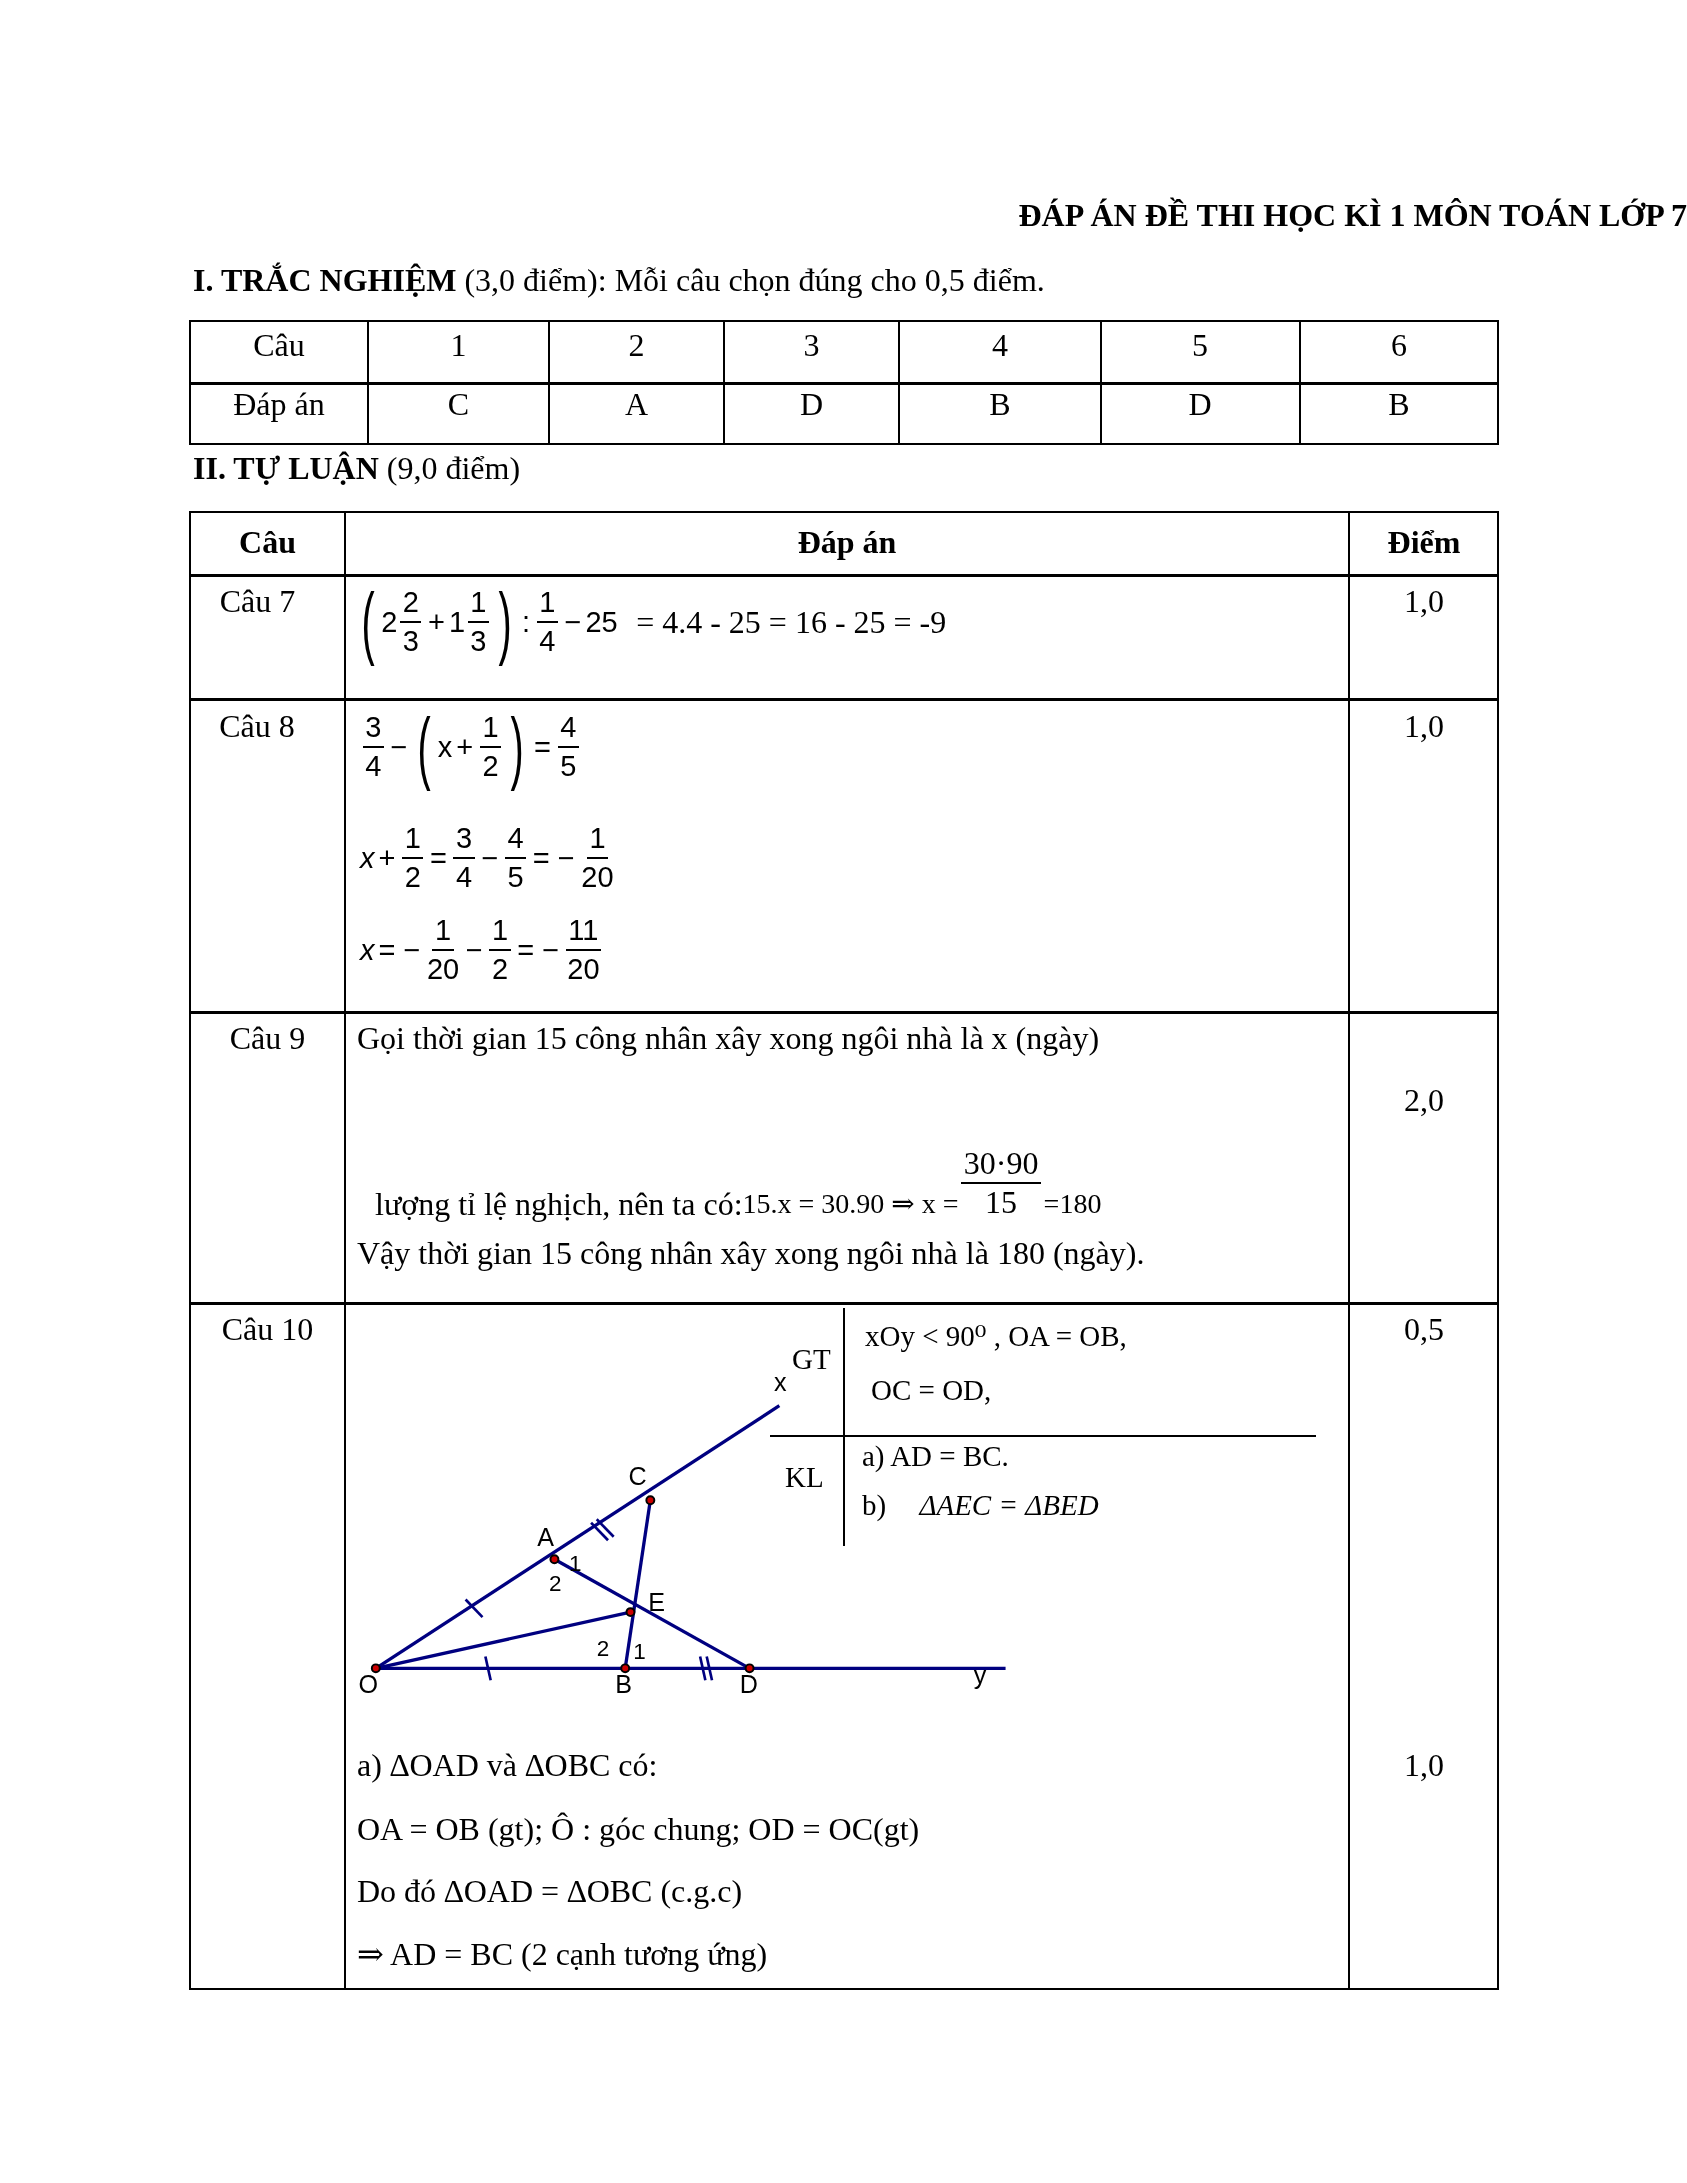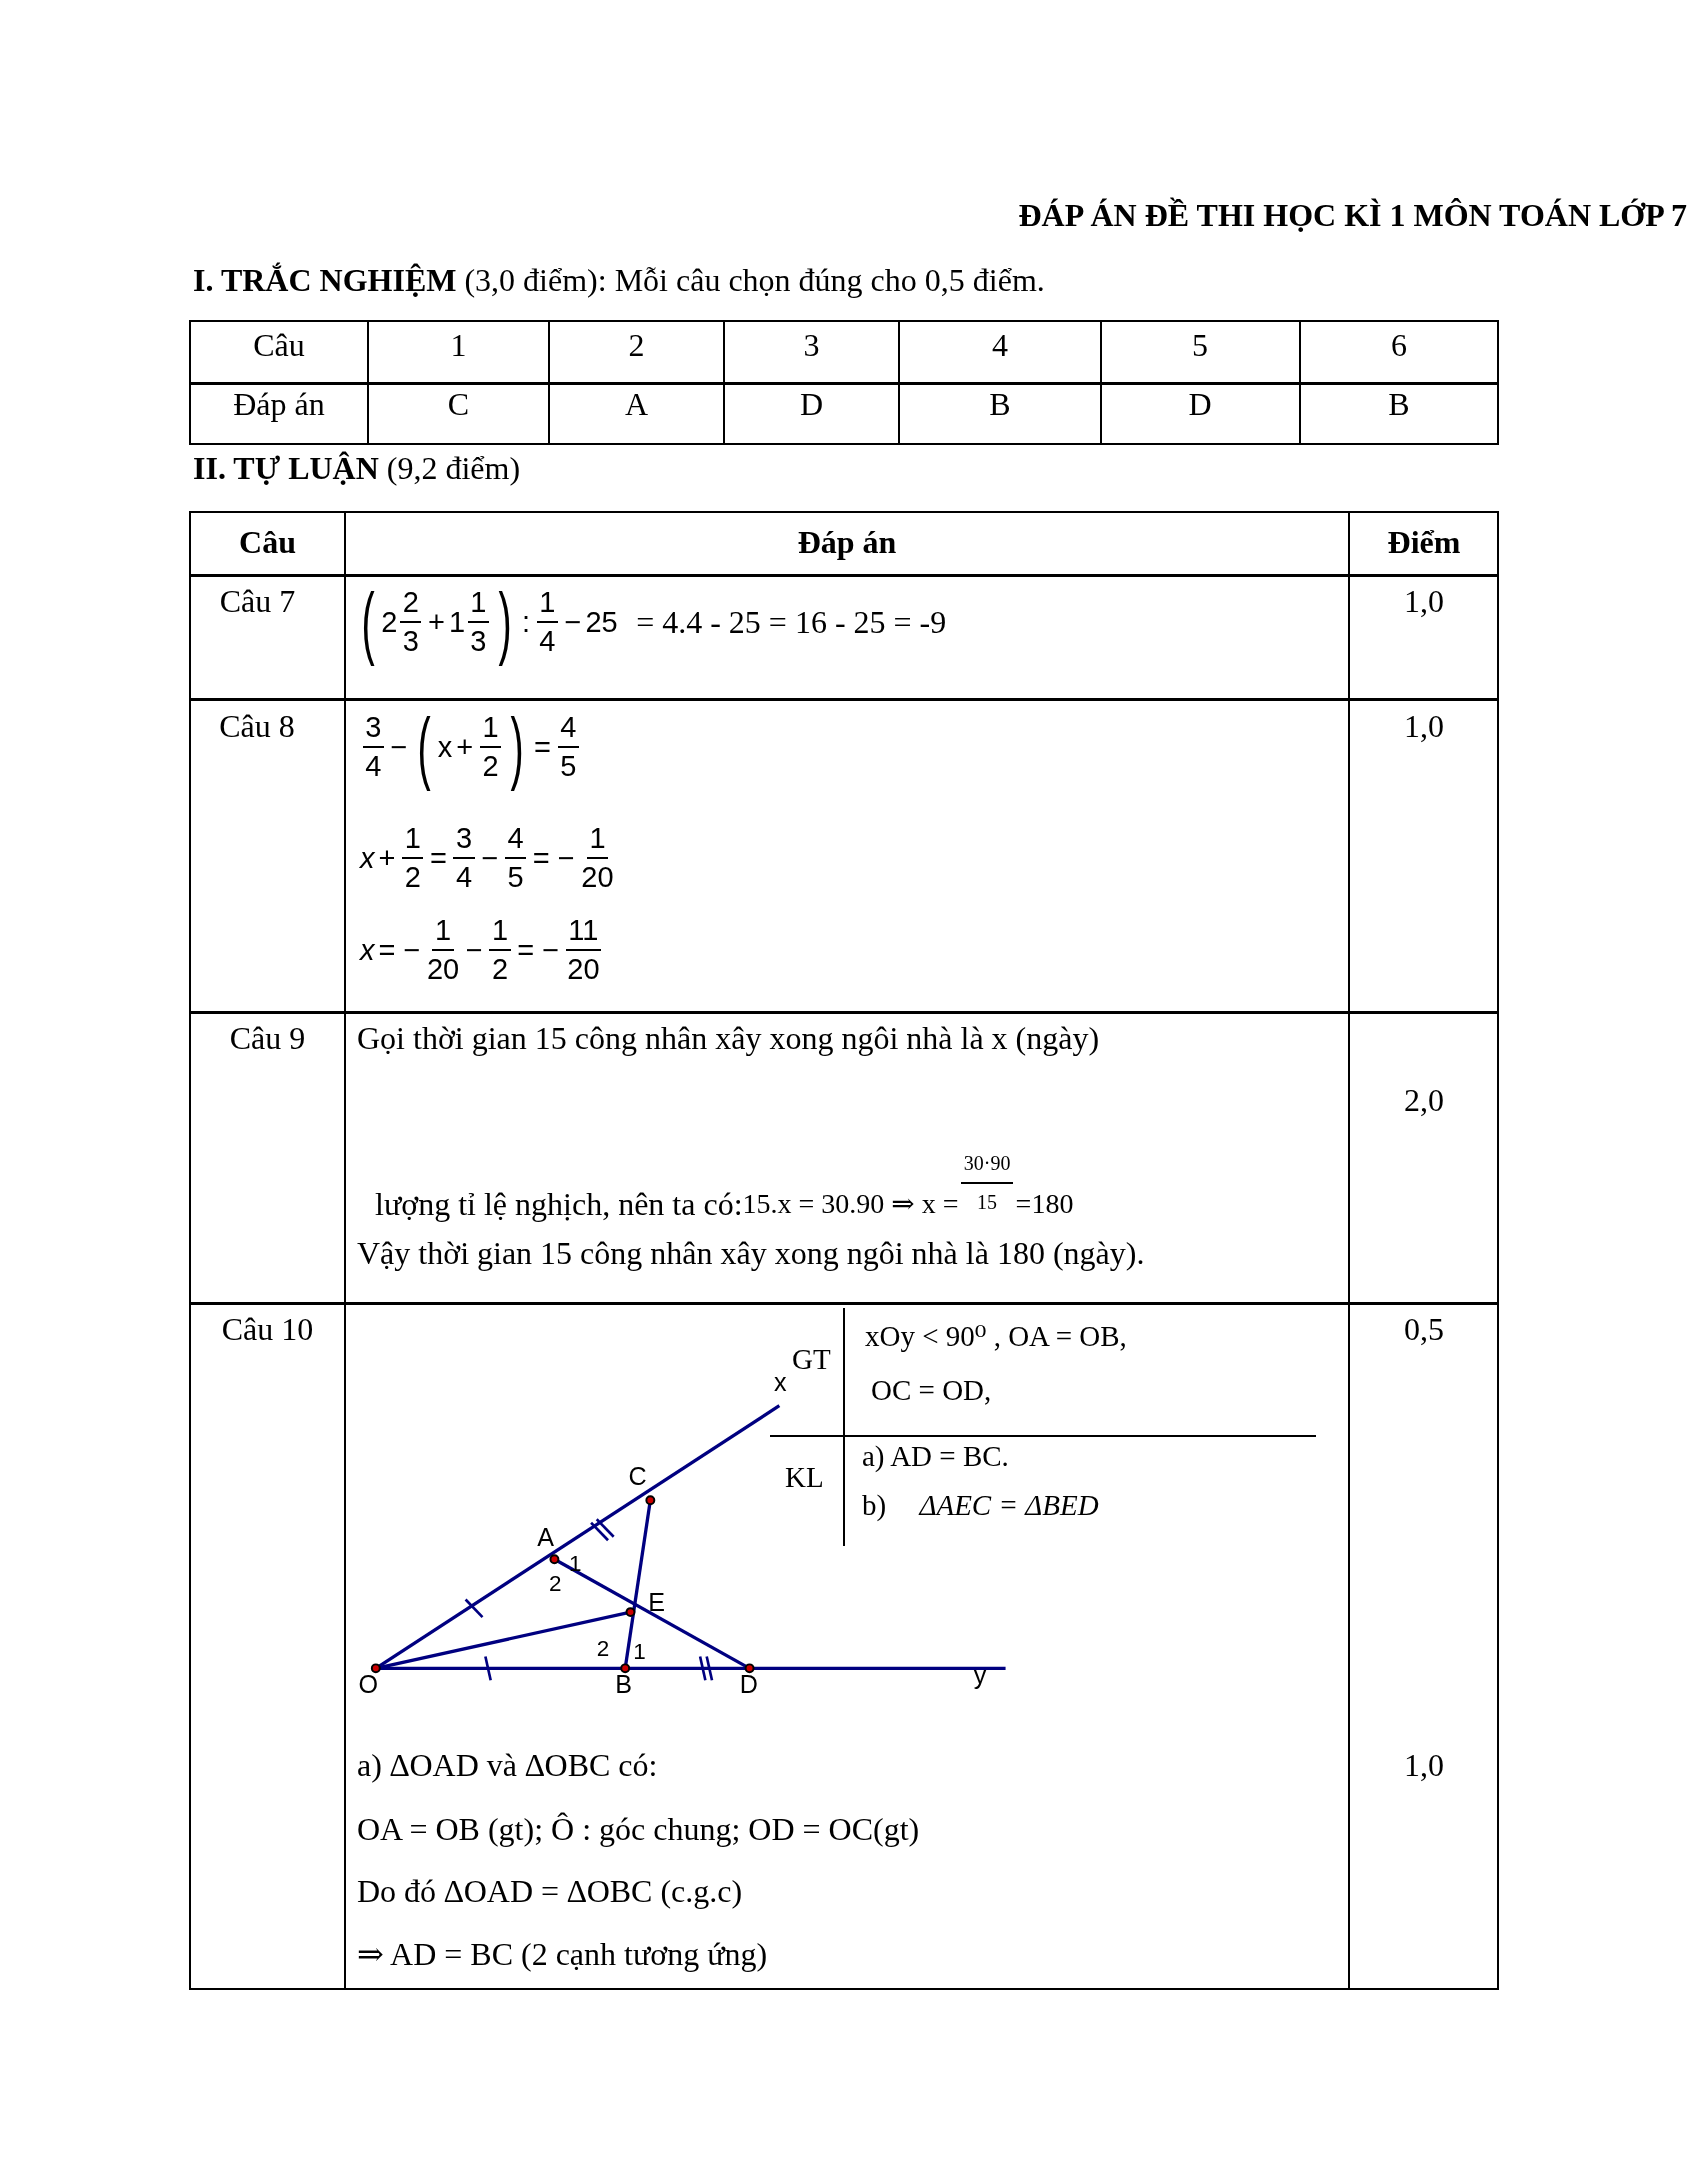--- a/index.html
+++ b/index.html
@@ -62,21 +62,21 @@
 
   <div class="cell" style="left:178px;width:179px;top:66px;">C</div>
   <div class="cell" style="left:359px;width:173px;top:66px;">A</div>
   <div class="cell" style="left:534px;width:173px;top:66px;">D</div>
   <div class="cell" style="left:709px;width:200px;top:66px;">B</div>
   <div class="cell" style="left:911px;width:196px;top:66px;">D</div>
   <div class="cell" style="left:1109px;width:198px;top:66px;">B</div>
 </div>
 
 <div class="abs sec" style="top:450px;">
-  <b>II. TỰ LUẬN</b><span> (9,2 điểm)</span>
+  <b>II. TỰ LUẬN</b><span> (9,0 điểm)</span>
 </div>
 
 <div class="abs t2">
   <div class="vline" style="left:153px;"></div>
   <div class="vline" style="left:1157px;"></div>
   <div class="hline" style="top:61px;"></div>
   <div class="hline" style="top:185px;"></div>
   <div class="hline" style="top:498px;"></div>
   <div class="hline" style="top:789px;"></div>
 
@@ -176,21 +176,21 @@
         <span class="den">20</span>
       </span>
   </div>
 
   <div class="txt ctr" style="left:0;width:153px;top:508px;">Câu 9</div>
   <div class="txt ctr" style="left:1159px;width:148px;top:570px;">2,0</div>
   <div class="txt" style="left:166px;top:508px;">Gọi thời gian 15 công nhân xây xong ngôi nhà là x (ngày)</div>
   <div class="txt" style="left:184px;top:629px;display:flex;align-items:flex-end;height:79px;">
     <span>lượng tỉ lệ nghịch, nên ta có:</span>
     <span style="font-size:28px;margin-left:0;">15.x = 30.90 ⇒ x =</span>
-    <span class="frac" style="font-size:20px;">
+    <span class="frac" style="font-size:32px;">
         <span class="num">30·90</span>
         <span class="den">15</span>
       </span>
     <span style="font-size:28px;">=180</span>
   </div>
   <div class="txt" style="left:166px;top:723px;">Vậy thời gian 15 công nhân xây xong ngôi nhà là 180 (ngày).</div>
 
   <div class="txt ctr" style="left:0;width:153px;top:799px;">Câu 10</div>
   <div class="txt ctr" style="left:1159px;width:148px;top:799px;">0,5</div>
   <div class="txt ctr" style="left:1159px;width:148px;top:1235px;">1,0</div>

